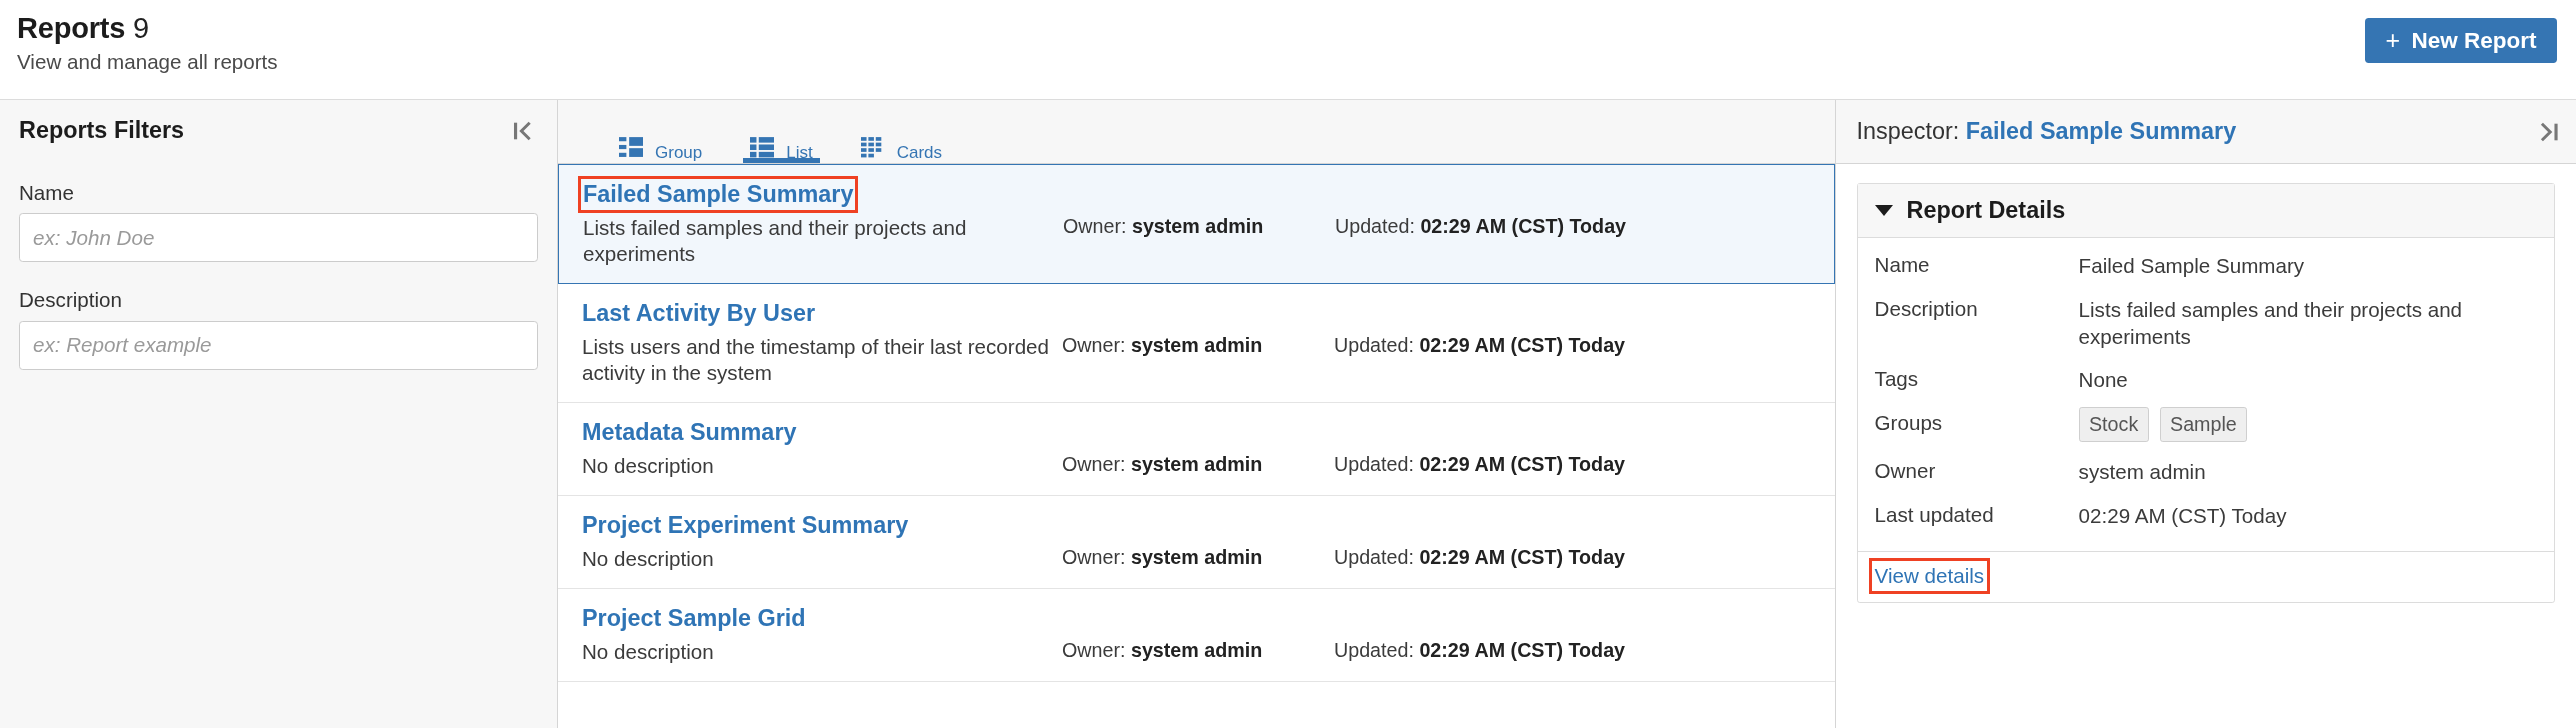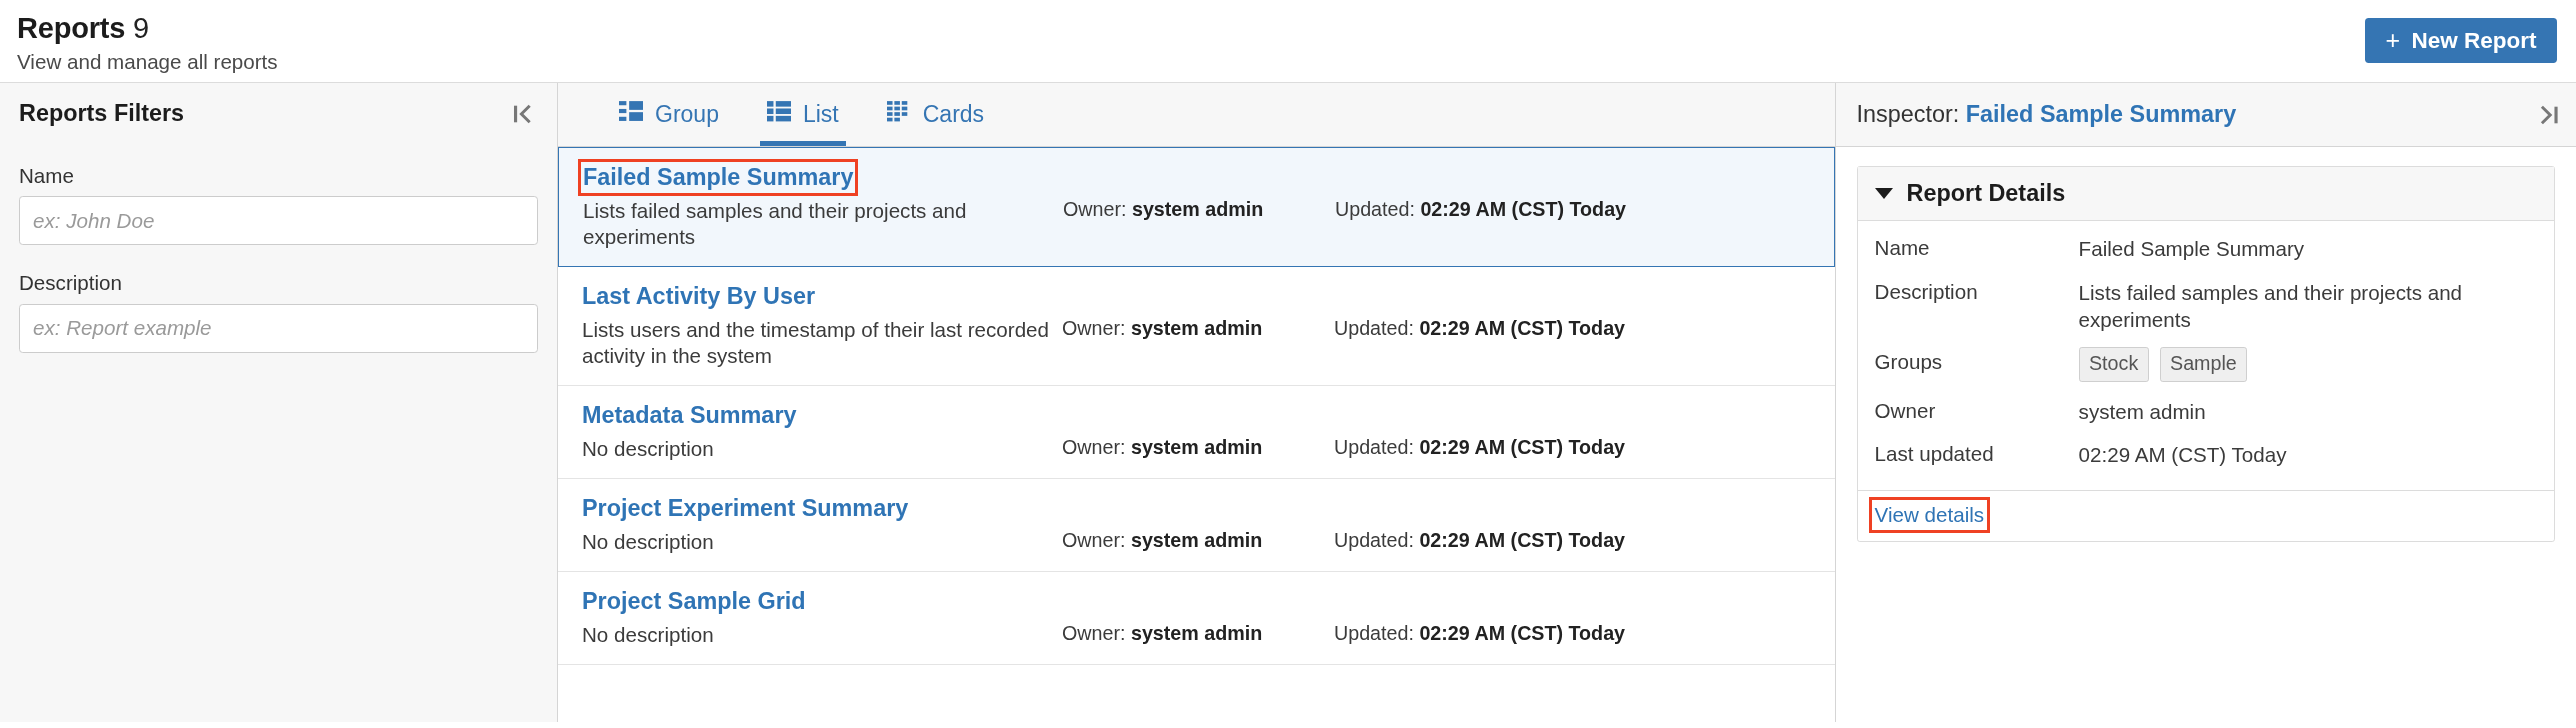--- a/index.html
+++ b/index.html
@@ -8,21 +8,21 @@
     height: 729px;
     overflow: hidden;
     background: #ffffff;
     font-family: "Liberation Sans", sans-serif;
     color: #333333;
   }
 
   
   .page-header {
     position: relative;
-    height: 83px;
+    height: 100px;
     background: #ffffff;
     border-bottom: 0.9px solid #dcdcdc;
     padding: 13px 16px 0 17px;
   }
   .page-title {
     font-size: 29px;
     font-weight: bold;
     color: #1c1c1c;
     line-height: 1.1;
     letter-spacing: -0.2px;
@@ -131,24 +131,24 @@
   .tabbar {
     height: 64px;
     background: #f7f7f7;
     border-bottom: 0.9px solid #d5d5d5;
     display: flex;
     align-items: stretch;
     padding-left: 37px;
   }
   .tab {
     display: flex;
-    align-items: center;
+    align-items: flex-end;
     gap: 12px;
     padding: 0 24px;
-    font-size: 23px;
+    font-size: 17px;
     color: #3575b3;
     cursor: pointer;
     position: relative;
   }
   .tab.active { font-weight: normal; }
   .tab.active::after {
     content: "";
     position: absolute;
     left: 17px; right: 17px; bottom: 0;
     height: 4.7px;
@@ -494,20 +494,24 @@
           <div class="detail-row">
             <div class="detail-key">Name</div>
             <div class="detail-val">Failed Sample Summary</div>
           </div>
 
           <div class="detail-row">
             <div class="detail-key">Description</div>
             <div class="detail-val">Lists failed samples and their projects and experiments</div>
           </div>
 
+          <div class="detail-row">
+            <div class="detail-key">Tags</div>
+            <div class="detail-val">None</div>
+          </div>
 
           <div class="detail-row">
             <div class="detail-key">Groups</div>
             <div class="detail-val">
               <span class="chips">
                 <span class="chip">Stock</span>
                 <span class="chip">Sample</span>
               </span>
             </div>
           </div>

